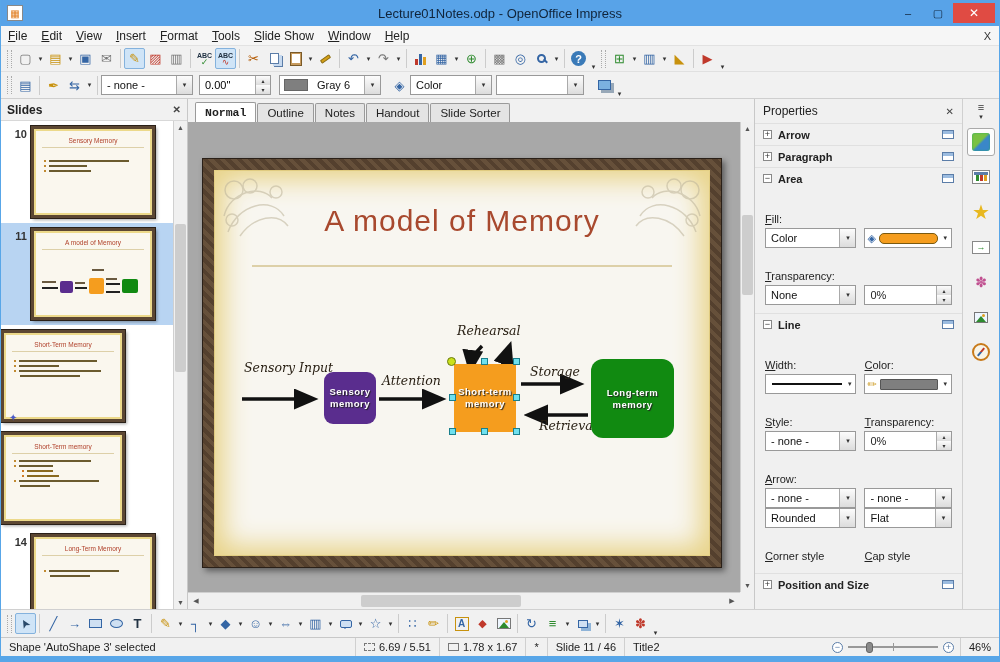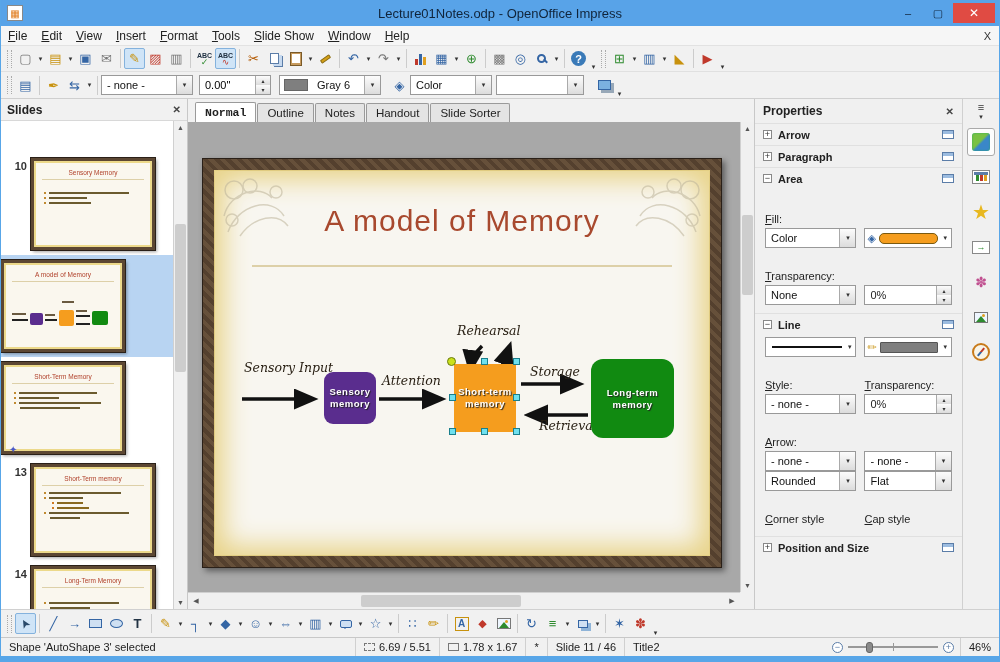--- a/index.html
+++ b/index.html
@@ -59,21 +59,21 @@
   .spin .btns{width:15px;display:flex;flex-direction:column;border-left:1px solid #aaa;}
   .spin .btns span{flex:1;display:flex;align-items:center;justify-content:center;font-size:6px;background:linear-gradient(#fcfcfc,#dcdcdc);color:#333;}
   .swatch{width:24px;height:12px;border:1px solid #666;margin:0 4px 0 4px;}
   
   .main{display:flex;height:510px;}
   
   .spanel{width:187px;background:#f1f1f1;border-right:1px solid #c8c8c8;display:flex;flex-direction:column;}
   .spanel-h{height:22px;display:flex;align-items:center;padding:0 6px;font-size:12px;font-weight:bold;color:#222;border-bottom:1px solid #d8d8d8;}
   .spanel-h .x{margin-left:auto;font-size:10px;color:#444;}
   .slist{flex:1;background:#fff;position:relative;overflow:hidden;display:flex;}
-  .sitems{flex:1;margin-top:32px;}
+  .sitems{flex:1;}
   .sitem{display:flex;padding:5px 2px 5px 0;}
   .sitem.selected{background:#b8d4f2;}
   .snum{width:30px;text-align:right;font-size:11px;font-weight:bold;color:#333;padding:2px 4px 0 0;}
   .mini{width:124px;height:92px;background:#faf7ee;border:3px solid #5c4733;outline:1px solid #2a2018;box-shadow:inset 0 0 0 2px #ecd98a,2px 2px 3px rgba(0,0,0,.35);position:relative;overflow:hidden;}
   .mtitle{font-size:6.5px;color:#b0402a;text-align:center;margin-top:8px;white-space:nowrap;}
   .msep{height:1px;background:#ddd0a8;margin:3px 8px 5px 8px;}
   .mbul{display:flex;align-items:center;gap:3px;margin:3px 8px 0 10px;}
   .mbul i{width:2px;height:2px;background:#c08a30;flex:none;}
   .mbul b{height:2px;background:#6b5b2e;display:block;}
   .mbul.sub{margin-left:18px;}
@@ -105,21 +105,21 @@
   .ssep{position:absolute;top:95px;left:38px;right:38px;height:2px;background:#ddd0a8;}
   .flourish{position:absolute;top:6px;opacity:.55;}
   .flourish.tl{left:6px;}
   .flourish.tr{right:6px;transform:scaleX(-1);}
   .dbox{position:absolute;color:#fff;font-weight:bold;font-size:9.5px;letter-spacing:.5px;display:flex;flex-direction:column;align-items:center;justify-content:center;text-shadow:1px 1px 1px #222;text-align:center;line-height:12px;}
   .dlabel{position:absolute;font-family:"DejaVu Serif",serif;font-style:italic;font-size:12.5px;color:#2a2115;white-space:nowrap;}
   .handle{position:absolute;width:7px;height:7px;background:#6fe0ee;border:1px solid #1a7f8c;}
   .handle.rot{width:9px;height:9px;border-radius:50%;background:#cbe11b;border-color:#6a7a10;}
   
   .props{width:208px;background:#f0f0f0;border-left:1px solid #c8c8c8;font-size:11px;color:#222;padding:0 0 0 0;overflow:hidden;}
-  .props-h{height:24px;display:flex;align-items:center;padding:0 8px;font-size:12px;font-weight:bold;gap:48px;}
+  .props-h{height:24px;display:flex;align-items:center;padding:0 8px;font-size:12px;font-weight:normal;gap:48px;}
   .props-h .x{margin-left:auto;font-size:10px;color:#444;}
   .sec{display:flex;align-items:center;height:22px;padding:0 8px;font-weight:bold;border-top:1px solid #e0e0e0;}
   .expbox{width:9px;height:9px;border:1px solid #888;background:#fff;font-size:9px;line-height:7px;text-align:center;margin-right:6px;color:#333;font-weight:normal;}
   .dockic{margin-left:auto;width:12px;height:9px;border:1px solid #5b7da8;background:#fff;position:relative;}
   .dockic::before{content:"";position:absolute;left:0;right:0;top:0;height:3px;background:#9cbce0;}
   .pbody{padding:2px 10px 8px 10px;}
   .plabel{display:block;margin:22px 0 3px 0;}
   .plabel::first-letter{text-decoration:underline;}
   .prow{display:flex;gap:8px;align-items:center;}
   .pcol{width:92px;}
@@ -372,20 +372,21 @@
                   <b style="width:38px"></b>
                 </div>
               <div class="mbul">
                   <i></i>
                   <b style="width:42px"></b>
                 </div>
             </div>
           </div>
 
           <div class="sitem selected">
+            <span class="snum">11</span>
             <div class="mini">
               <div class="mtitle">A model of Memory</div>
               <div class="msep"></div>
               <div class="mdiag">
                 <span class="mlabel" style="left:0;top:12px;width:14px"></span>
                 <span class="marrow" style="left:0;top:18px;width:16px"></span>
                 <span class="mbox" style="left:18px;top:12px;width:13px;height:12px;background:#5a2d8e"></span>
                 <span class="marrow" style="left:33px;top:18px;width:12px"></span>
                 <span class="mlabel" style="left:33px;top:13px;width:10px"></span>
                 <span class="mlabel" style="left:50px;top:0;width:12px"></span>
@@ -415,21 +416,20 @@
                   <b style="width:82px"></b>
                 </div>
               <div class="mbul" style="margin-left:16px">
                   <b style="width:60px"></b>
                 </div>
             </div>
             <span class="animind" style="bottom:4px">✦</span>
           </div>
 
           <div class="sitem">
-            <span class="snum">13</span>
             <div class="mini">
               <div class="mtitle">Short-Term memory</div>
               <div class="msep"></div>
               <div class="mbul" style="margin-top:6px">
                   <i></i>
                   <b style="width:72px"></b>
                 </div>
               <div class="mbul">
                   <i></i>
                   <b style="width:34px"></b>
@@ -624,20 +624,24 @@
             </span>
         </div>
       </div>
       <div class="sec">
         <span class="expbox">−</span>
         <span>Line</span>
         <span class="dockic"></span>
       </div>
       <div class="pbody">
         <div class="prow">
+          <span class="plabel pcol">Width:</span>
+          <span class="plabel pcol2">Color:</span>
+        </div>
+        <div class="prow">
           <span class="colorbtn pcol">
               <span class="linew"></span>
               <span class="ar2">▾</span>
             </span>
           <span class="colorbtn pcol2">
               <span class="ic c-gold" style="font-size:11px">✏</span>
               <span class="bar" style="background:#7f7f7f;border-color:#555;border-radius:1px"></span>
               <span class="ar2">▾</span>
             </span>
         </div>

